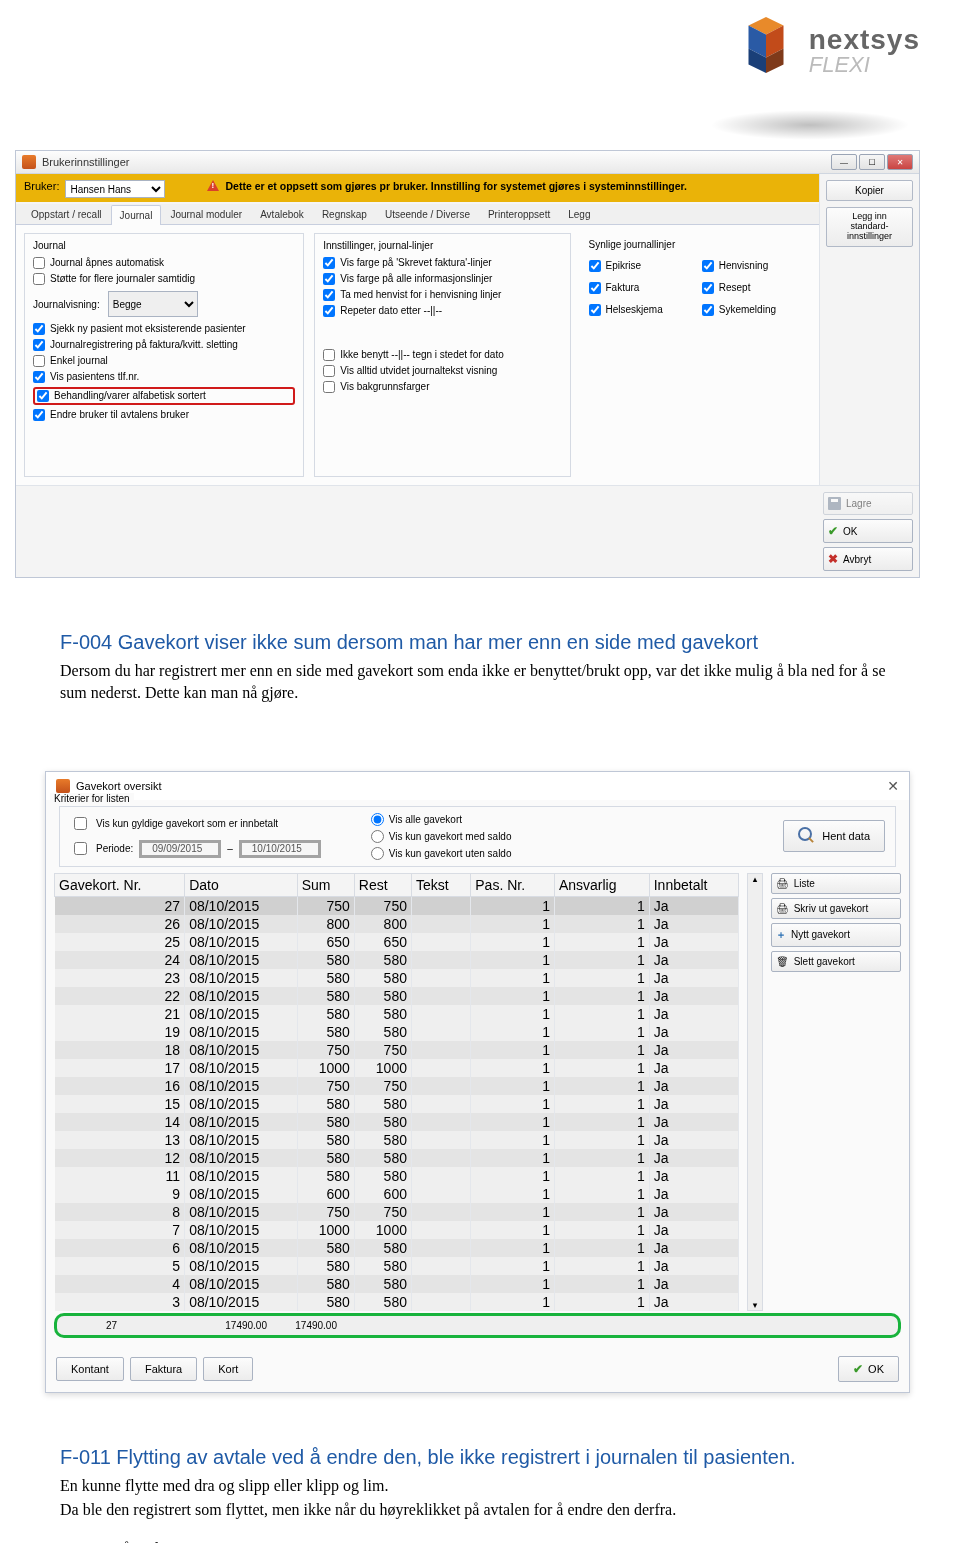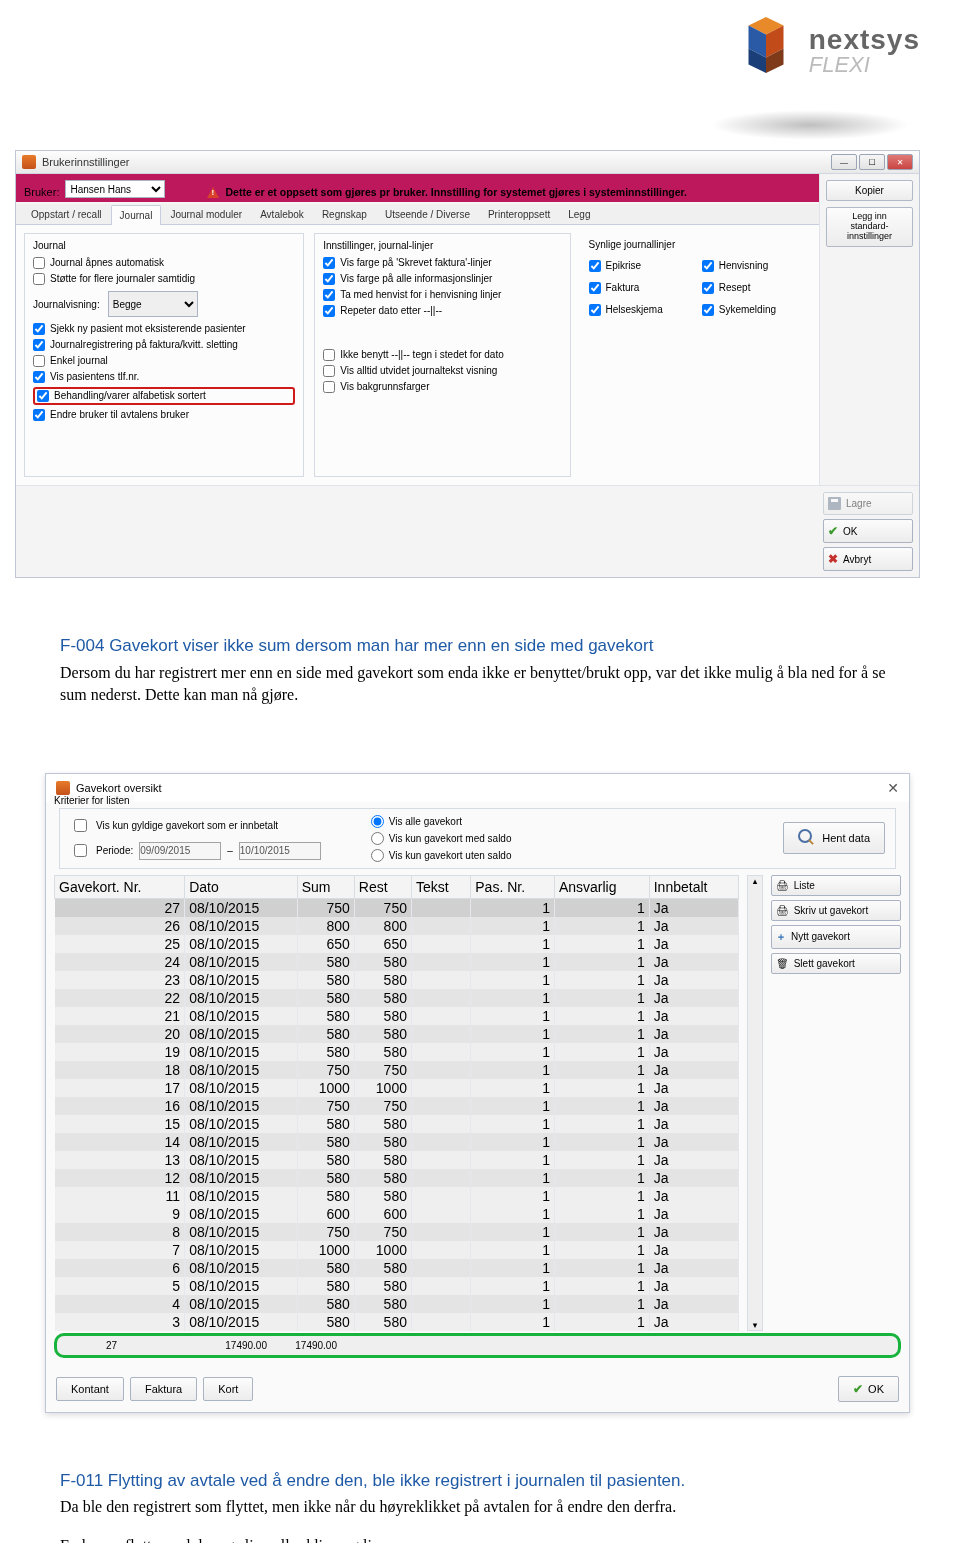--- a/index.html
+++ b/index.html
@@ -55,22 +55,22 @@
     width: 26px; height: 16px;
     border: 1px solid #9aa4b5;
     background: linear-gradient(#f6f6f6,#e3e3e3);
     border-radius: 2px;
     display: flex; align-items: center; justify-content: center;
     font-size: 8px;
   }
   .win-btn.close { background: linear-gradient(#e07a78,#c94442); color:#fff; }
 
   .userrow {
-    display: flex; align-items: flex-end; padding: 6px 8px 4px 8px; gap: 6px;
-    background: #be185d;
+    display: flex; align-items: flex-start; padding: 6px 8px 4px 8px; gap: 6px;
+    background: #eab308;
   }
   .userrow select {
     height: 18px; font-size: 10px; border: 1px solid #aab3c2; background: #fff;
     width: 100px;
   }
   .warn-icon {
     width: 0; height: 0;
     border-left: 6px solid transparent;
     border-right: 6px solid transparent;
     border-bottom: 11px solid #d9412a;
@@ -148,23 +148,23 @@
   .article {
     padding: 20px 60px 40px 60px;
     font-family: "Times New Roman", serif;
     font-size: 16px;
     color: #000;
     line-height: 1.4;
   }
   .article h2 {
     color: #1f5aa6;
     font-family: Arial, sans-serif;
-    font-size: 17px;
+    font-size: 20px;
     font-weight: normal;
-    margin: 6px 0 4px 0;
+    margin: 0 0 4px 0;
   }
   .article p { margin: 2px 0 16px 0; }
 
   
   .window2 {
     margin: 10px 50px 30px 45px;
     border: 1px solid #bfc7d6;
     box-shadow: 0 2px 6px rgba(0,0,0,0.15);
     background: #fafafa;
     font-size: 11px;
@@ -241,22 +241,22 @@
   .sumrow span { padding: 2px 4px; }
 
   .bottom-row {
     display: flex; align-items: center; gap: 6px;
     padding: 10px 10px; margin-top: 8px;
   }
   .bottom-row .btn { padding: 5px 14px; font-size: 11px; }
   .bottom-row .spacer { flex: 1; }
 
   input.date {
-    border: 1px solid #a3a3a3; font-size: 10px; height: 18px;
-    width: 82px; padding: 0 0;
+    border: 3px solid #a3a3a3; font-size: 10px; height: 18px;
+    width: 82px; padding: 0 10px;
   }
 </style>
 </head>
 <body>
 
 <div class="logo-header">
   <div class="logo-wrap">
     <div class="logo-cube">
       <svg viewBox="0 0 100 100">
         <polygon points="50,10 75,22 50,35 25,22" fill="#e88a2a"></polygon>
@@ -575,30 +575,20 @@
             <tr class="">
               <td class="num">21</td>
               <td>08/10/2015</td>
               <td class="num">580</td>
               <td class="num">580</td>
               <td></td>
               <td class="num">1</td>
               <td class="num">1</td>
               <td>Ja</td>
             </tr>
-            <tr class="alt">
-              <td class="num">20</td>
-              <td>08/10/2015</td>
-              <td class="num">580</td>
-              <td class="num">580</td>
-              <td></td>
-              <td class="num">1</td>
-              <td class="num">1</td>
-              <td>Ja</td>
-            </tr>
             <tr class="">
               <td class="num">19</td>
               <td>08/10/2015</td>
               <td class="num">580</td>
               <td class="num">580</td>
               <td></td>
               <td class="num">1</td>
               <td class="num">1</td>
               <td>Ja</td>
             </tr>
@@ -793,16 +783,16 @@
     <div class="spacer"></div>
     <div class="btn">
       <span class="icon-ok">✔</span>
       <span>OK</span>
     </div>
   </div>
 </div>
 
 <div class="article">
   <h2>F-011 Flytting av avtale ved å endre den, ble ikke registrert i journalen til pasienten.</h2>
+  <p style="margin-bottom:2px;">En kunne flytte med dra og slipp eller klipp og lim.</p>
   <p>Da ble den registrert som flyttet, men ikke når du høyreklikket på avtalen for å endre den derfra.</p>
-  <p style="margin-bottom:2px;">En kunne flytte med dra og slipp eller klipp og lim.</p>
   <p>Dette er nå mulig.</p>
 </div>
 
 </body></html>

